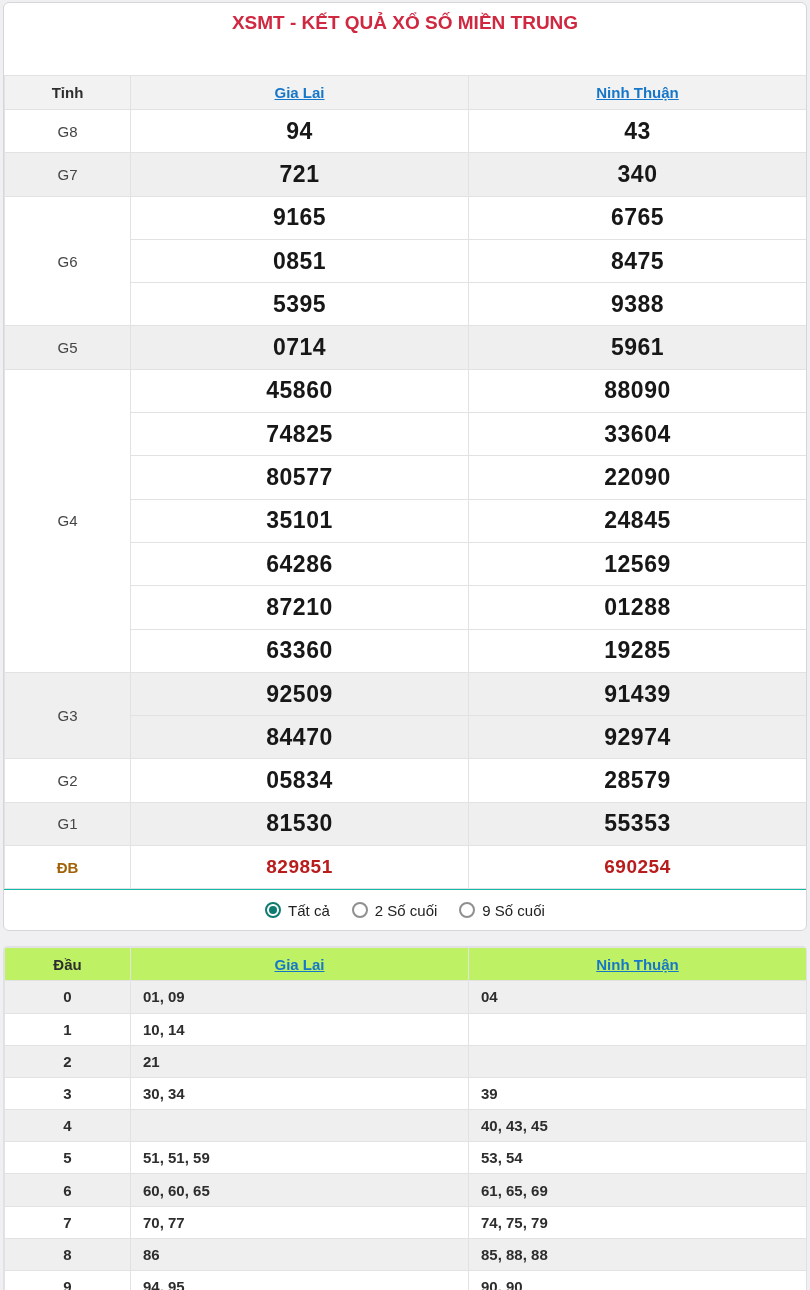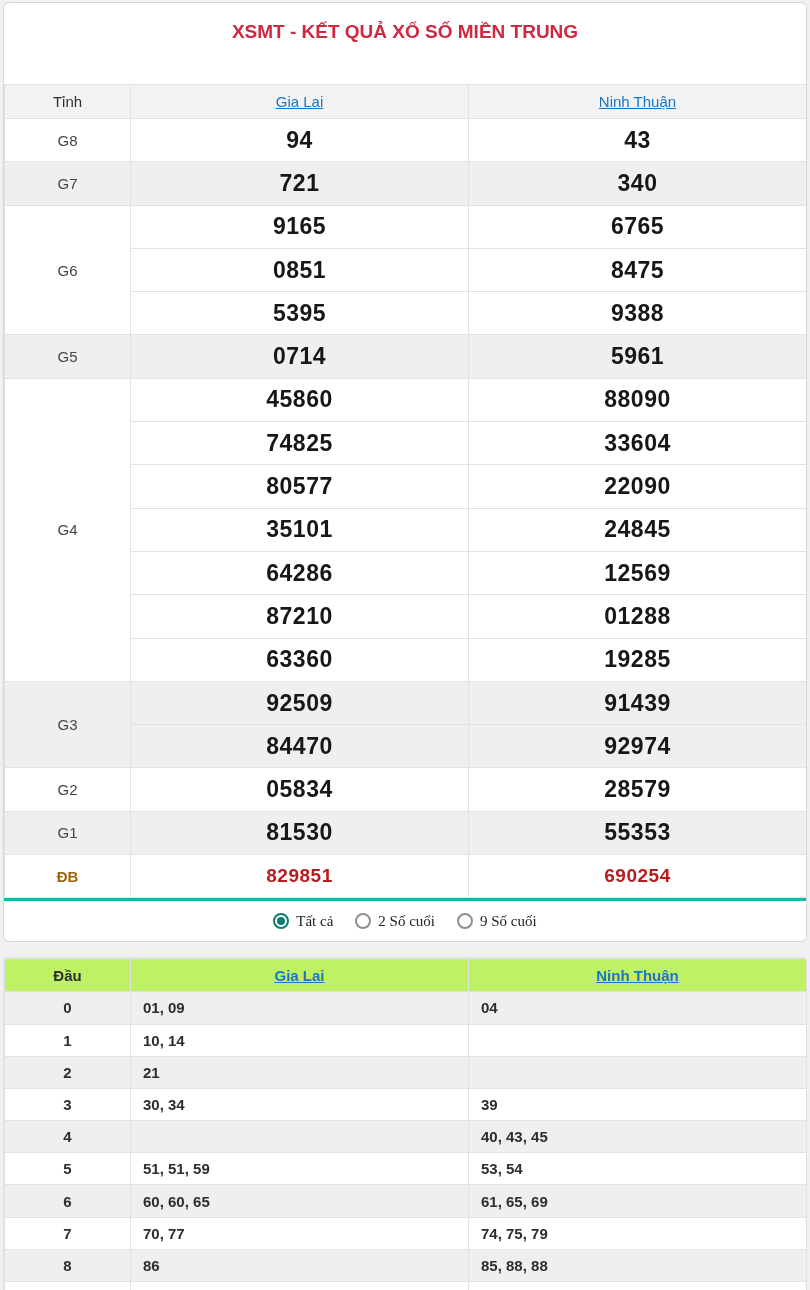--- a/index.html
+++ b/index.html
@@ -16,21 +16,21 @@
     background: #ffffff;
     border: 1px solid #d6d6da;
     border-radius: 6px;
     margin: 0 3px;
     overflow: hidden;
   }
   .card1 { margin-top: 2px; }
   .card2 { margin-top: 15px; border-color: #e0e0e4; border-radius: 4px; }
 
   
-  .titlebar { height: 64px; padding-top: 17px; text-align: center; }
+  .titlebar { height: 64px; padding-top: 8px; text-align: center; }
   .page-title {
     color: #cf2840;
     font-size: 19px;
     font-weight: 700;
     line-height: 24px;
   }
   .breadcrumb {
     margin-top: 5px;
     font-size: 15px;
     font-weight: 700;
@@ -49,21 +49,21 @@
   col.c-val   { width: 338px; }
 
   td, th { border: 1px solid #e2e2e4; box-sizing: border-box; }
   tr.shaded td, tr.shaded th { background: #efefef; }
 
   
   .t1 thead th {
     height: 34px;
     background: #f2f2f3;
     font-size: 15px;
-    font-weight: 400;
+    font-weight: 700;
   }
   .t1 thead th.corner { color: #2e2e2e; }
   .t1 thead a {
     color: #1677c9;
     text-decoration: underline;
     cursor: pointer;
   }
   .t1 td { height: 43.3px; text-align: center; vertical-align: middle; }
   .t1 td.lbl {
     font-size: 15px;
@@ -75,26 +75,25 @@
     font-weight: 700;
     color: #171717;
     letter-spacing: 0.5px;
   }
   .t1 tr.highlight td.lbl { color: #a16207; font-weight: 700; }
   .t1 tr.highlight td.num { color: #b91c1c; font-size: 19px; margin-top: 25px; }
 
   
   .filter-row {
     height: 40px;
-    border-top: 3px solid #14b8a6;
+    border-top: 1px solid #14b8a6;
     display: flex;
     align-items: center;
     justify-content: center;
     gap: 22px;
-    font-family: Liberation Serif, serif;
   }
   .filter-row label {
     display: inline-flex;
     align-items: center;
     gap: 7px;
     font-size: 15px;
     color: #222;
     cursor: pointer;
   }
   .radio {

